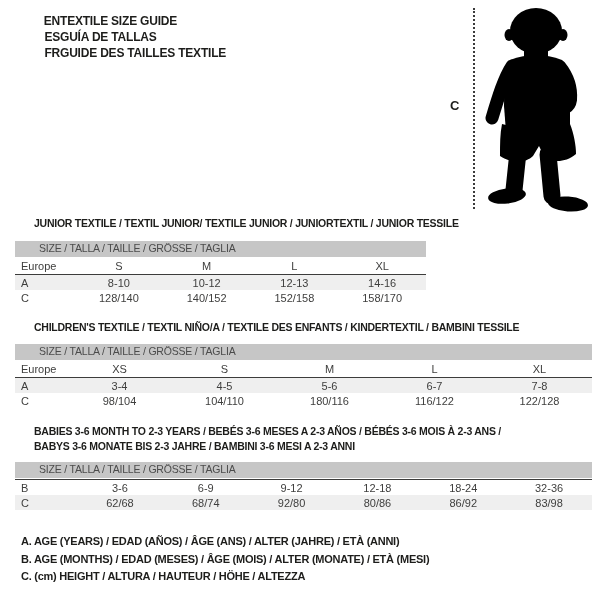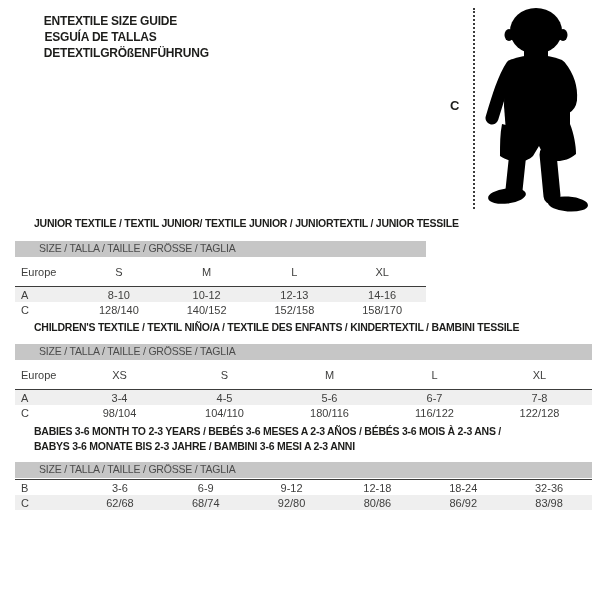--- a/index.html
+++ b/index.html
@@ -17,21 +17,21 @@
   .baby-svg{position:absolute;left:482px;top:6px;}
 
   
   .tbl-title{position:absolute;left:34px;font-size:10.5px;font-weight:bold;letter-spacing:-0.25px;line-height:15px;white-space:pre-line;}
   .tbl{position:absolute;left:15px;font-size:11px;color:#3e3e3d;}
   .size-bar{background:#c6c6c6;color:#4b4b4b;height:16px;line-height:14px;padding-left:24px;
             font-size:10.5px;letter-spacing:-0.2px;margin-bottom:1px;}
   .trow{display:grid;align-items:center;}
   .trow .cell{text-align:center;}
   .trow .label{text-align:left;padding-left:6px;}
-  .row-europe{height:28px;}
+  .row-europe{height:16px;}
   .row-data{height:15px;}
   .sep-top{border-top:1px solid #3c3c3b;}
   .alt{background:#efefef;}
   .cols-t1{grid-template-columns:60px repeat(4,1fr);}
   .cols-t2{grid-template-columns:52px repeat(5,1fr);}
   .cols-t3{grid-template-columns:62px repeat(6,1fr);}
   .w-t1{width:411px;}
   .w-t23{width:577px;}
 
   
@@ -46,22 +46,22 @@
   <div class="languages">
     <div class="lang-row">
       <span class="lang-code">EN</span>
       <span class="lang-label">TEXTILE SIZE GUIDE</span>
     </div>
     <div class="lang-row">
       <span class="lang-code">ES</span>
       <span class="lang-label">GUÍA DE TALLAS</span>
     </div>
     <div class="lang-row">
-      <span class="lang-code">DE</span>
-      <span class="lang-label">TEXTILGRÖßENFÜHRUNG</span>
+      <span class="lang-code">FR</span>
+      <span class="lang-label">GUIDE DES TAILLES TEXTILE</span>
     </div>
   </div>
 
   <div class="dotted-line"></div>
   <div class="height-label">C</div>
   <svg class="baby-svg" width="118" height="206" viewBox="0 0 118 206" xmlns="http://www.w3.org/2000/svg">
     <g>
       <ellipse cx="54" cy="25" rx="26" ry="23" fill="#000"></ellipse>
       <ellipse cx="27" cy="29" rx="4.5" ry="6" fill="#000"></ellipse>
       <ellipse cx="81" cy="29" rx="4.5" ry="6" fill="#000"></ellipse>
@@ -149,14 +149,19 @@
       <span class="cell label">C</span>
       <span class="cell">62/68</span>
       <span class="cell">68/74</span>
       <span class="cell">92/80</span>
       <span class="cell">80/86</span>
       <span class="cell">86/92</span>
       <span class="cell">83/98</span>
     </div>
   </div>
 
+  <div class="footnotes">
+    <div>A. AGE (YEARS) / EDAD (AÑOS) / ÂGE (ANS) / ALTER (JAHRE) / ETÀ (ANNI)</div>
+    <div>B. AGE (MONTHS) / EDAD (MESES) / ÂGE (MOIS) / ALTER (MONATE) / ETÀ (MESI)</div>
+    <div>C. (cm) HEIGHT / ALTURA / HAUTEUR / HÖHE / ALTEZZA</div>
+  </div>
 
 </div>
 
 </body></html>

